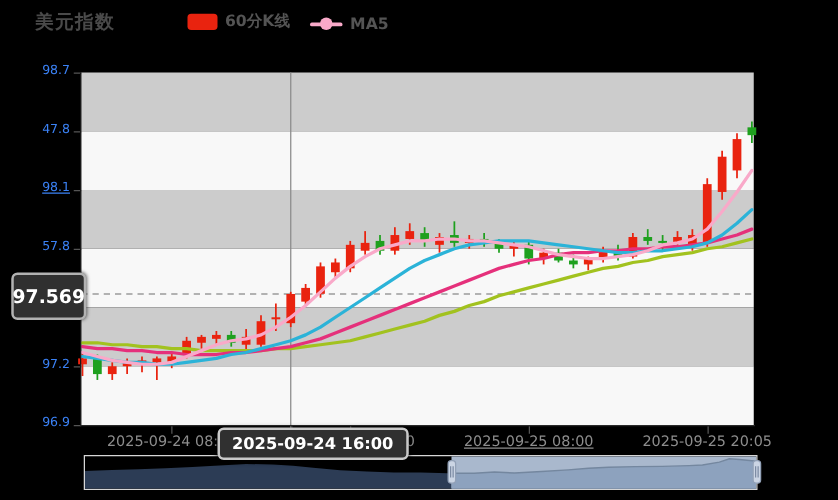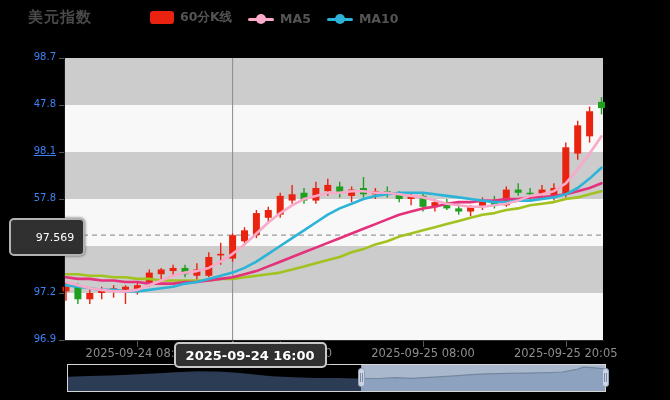--- a/index.html
+++ b/index.html
@@ -15,22 +15,22 @@
   .lg-marker .dot{position:absolute;left:8px;top:0;width:10px;height:10px;border-radius:50%;}
   .lg-label{font-size:12.5px;font-weight:600;color:#545454;}
   .band{position:absolute;left:65px;width:538px;}
   .ylab{position:absolute;width:52px;text-align:right;font-size:10px;color:#3b82f6;z-index:2;}
   .ytick{position:absolute;left:59px;width:6px;height:1px;background:#555;z-index:2;}
   .xlab{position:absolute;top:346px;font-size:11.5px;color:#8d8d8d;white-space:nowrap;z-index:2;}
   .xtick{position:absolute;top:341px;width:1px;height:6px;background:#555;z-index:2;}
   #axis-left{left:64px;top:58px;width:1px;height:283px;background:#181818;z-index:2;}
   #axis-bottom{left:64px;top:340px;width:540px;height:1px;background:#2a2a2a;z-index:2;}
   #price-marker{left:9px;top:217px;width:56px;height:34px;background:#303030;border:2px solid #b2b2b2;
-      border-radius:5px;color:#fff;font-size:11px;font-weight:normal;display:flex;align-items:center;
-      justify-content:center;z-index:5;box-shadow:0 0 3px rgba(0,0,0,.6);padding-left:16px;}
+      border-radius:5px;color:#fff;font-size:15px;font-weight:bold;display:flex;align-items:center;
+      justify-content:center;z-index:5;box-shadow:0 0 3px rgba(0,0,0,.6);}
   #x-tooltip{top:342px;height:26px;background:#303030;border:2px solid #c9c9c9;border-radius:5px;
       color:#fff;font-size:13px;font-weight:bold;display:flex;align-items:center;justify-content:center;
       z-index:6;box-shadow:0 1px 4px rgba(0,0,0,.7);padding:0 10px;white-space:nowrap;}
   #chart-svg{left:0;top:0;z-index:1;}
   #navigator{left:67px;top:364px;width:537px;height:26px;border:1px solid #d6d6d6;z-index:2;}
   #nav-svg{position:absolute;left:0;top:0;}
   .nav-handle{position:absolute;top:3px;width:7px;height:19px;border-radius:3px;background:#cbd5e4;
       border:1px solid #92a1b7;box-sizing:border-box;z-index:4;cursor:ew-resize;}
   .nav-handle i{position:absolute;top:4px;width:1px;height:9px;background:#7c8ba3;}
 </style>
@@ -43,27 +43,20 @@
       <div class="lg-item">
         <span class="lg-swatch" style="background: rgb(233, 35, 15);"></span>
         <span class="lg-label">60分K线</span>
       </div>
       <div class="lg-item">
         <span class="lg-marker">
           <i class="ln" style="background: rgb(249, 169, 201);"></i>
           <i class="dot" style="background: rgb(249, 169, 201);"></i>
         </span>
         <span class="lg-label">MA5</span>
-      </div>
-      <div class="lg-item">
-        <span class="lg-marker">
-          <i class="ln" style="background: rgb(43, 179, 216);"></i>
-          <i class="dot" style="background: rgb(43, 179, 216);"></i>
-        </span>
-        <span class="lg-label">MA10</span>
       </div>
     </div>
 
   <div id="bands">
       <div class="band" style="top: 58px; height: 47px; background: rgb(204, 204, 204);"></div>
       <div class="band" style="top: 105px; height: 47px; background: rgb(248, 248, 248);"></div>
       <div class="band" style="top: 152px; height: 47px; background: rgb(204, 204, 204);"></div>
       <div class="band" style="top: 199px; height: 47px; background: rgb(248, 248, 248);"></div>
       <div class="band" style="top: 246px; height: 47px; background: rgb(204, 204, 204);"></div>
       <div class="band" style="top: 293px; height: 47px; background: rgb(248, 248, 248);"></div>
@@ -185,21 +178,21 @@
       <div class="ylab" style="left: 4px; top: 333px;">96.9</div>
       <div class="ytick" style="top: 340px;"></div>
     </div>
   <div id="xlabels">
       <div class="xlab" style="left: 137.4px; transform: translateX(-50%);">2025-09-24 08:00</div>
       <div class="xtick" style="left: 137.4px;"></div>
       <div class="xlab" style="left: 232.6px; transform: translateX(-50%);">2025-09-24 16:00</div>
       <div class="xtick" style="left: 232.6px;"></div>
       <div class="xlab" style="left: 280.2px; transform: translateX(-50%);">2025-09-24 20:00</div>
       <div class="xtick" style="left: 280.2px;"></div>
-      <div class="xlab" style="left: 423px; transform: translateX(-50%);">2025-09-25 08:00</div>
+      <div class="xlab" style="left: 423px; transform: translateX(-50%); text-decoration: underline;">2025-09-25 08:00</div>
       <div class="xtick" style="left: 423px;"></div>
       <div class="xlab" style="left: 565.8px; transform: translateX(-50%);">2025-09-25 20:05</div>
       <div class="xtick" style="left: 565.8px;"></div>
     </div>
   <div class="abs" id="axis-left"></div>
   <div class="abs" id="axis-bottom"></div>
 
   <div class="abs" id="price-marker" style="top: 218.19px;">97.569</div>
   <div class="abs" id="x-tooltip" style="left: 173.6px; min-width: 118px; box-sizing: border-box;">2025-09-24 16:00</div>
 

